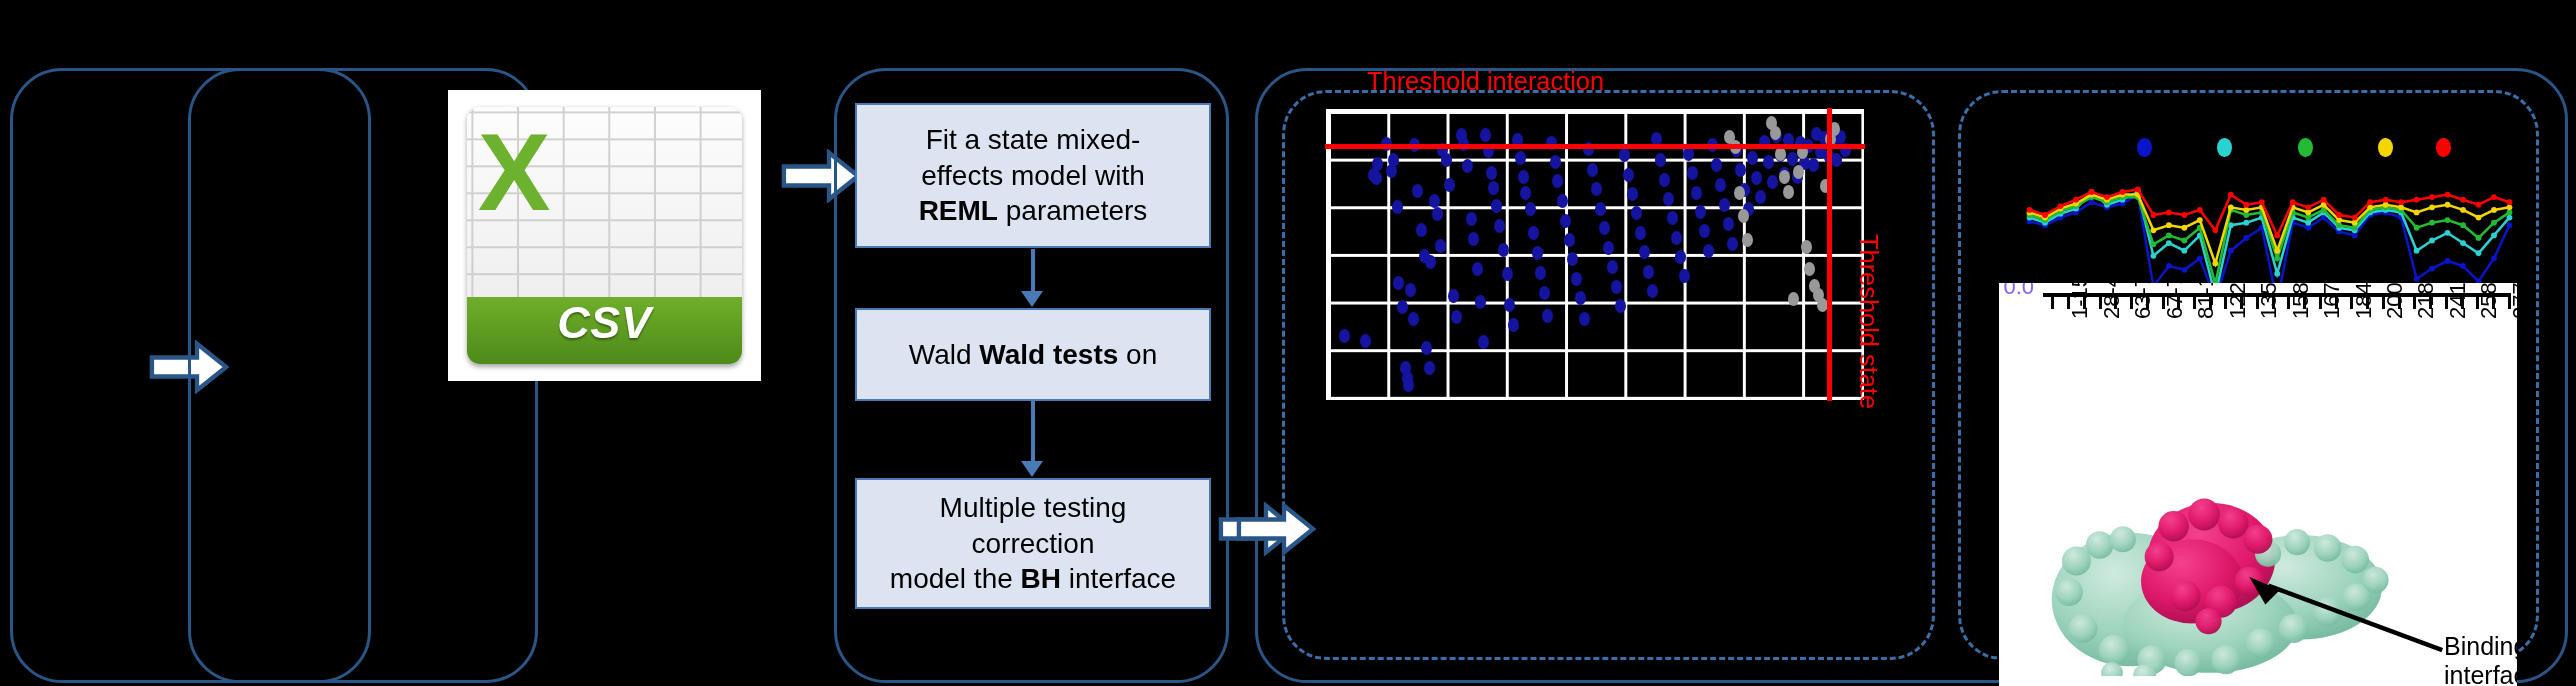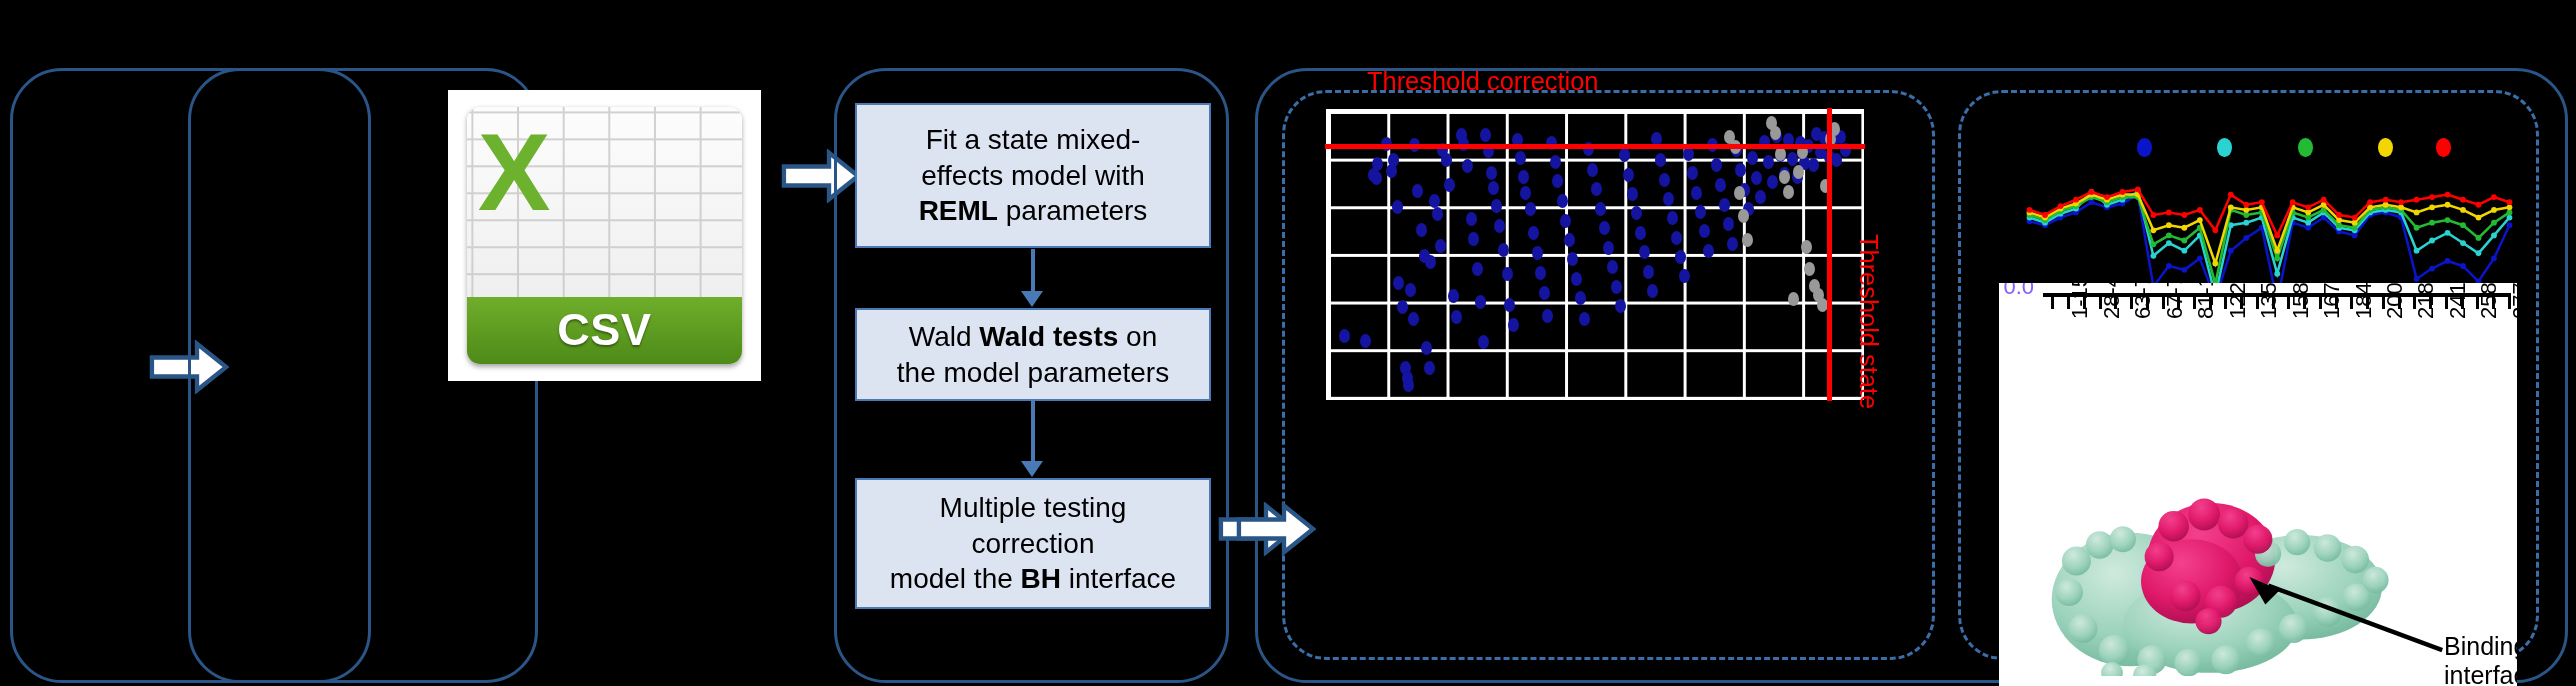--- a/index.html
+++ b/index.html
@@ -28,21 +28,21 @@
   .csv-icon{width:88%;height:88%;position:relative;border-radius:13px;overflow:hidden;
             background:linear-gradient(#fdfdfd,#eaeaea);box-shadow:0 2.2px 5.1px rgba(0,0,0,.35);}
   .csv-grid{position:absolute;left:0;top:0;right:0;bottom:26%;
             background-image:linear-gradient(#c9c9c9 1.5px,transparent 1.5px),
                              linear-gradient(90deg,#c9c9c9 1.5px,transparent 1.5px);
             background-size:16.6% 14.2%;background-position:4.4px 4.4px;opacity:.85;}
   .csv-x{position:absolute;left:4%;top:4%;width:40%;height:58%;color:#6cb22e;
          font-size:109px;font-weight:bold;line-height:1;font-family:"Liberation Sans",sans-serif;}
   .csv-band{position:absolute;left:0;right:0;bottom:0;height:26%;
             background:linear-gradient(#6fae2b,#4e8a18);
-            display:flex;align-items:center;justify-content:center;}
+            display:flex;justify-content:center;font-style:italic;}
   .csv-band span{color:#fff;font-size:45px;font-weight:bold;letter-spacing:0.7px;
                  text-shadow:0 1.5px 2.2px rgba(0,0,0,.4);}
 
   
   .scatter{position:absolute;background:#000;}
   .sc-plot{position:absolute;left:0;top:0;right:0;bottom:0;
            border:2.2px solid #ffffff;box-sizing:border-box;}
   .sc-grid{position:absolute;left:0;top:0;right:0;bottom:0;
            background-image:linear-gradient(#fff 2.9px,transparent 2.9px),
                             linear-gradient(90deg,#fff 2.9px,transparent 2.9px);
@@ -106,21 +106,20 @@
     <span>effects model with</span><br>
     <b>REML</b><span> parameters</span>
   </div>
 </div>
 <div class="vconn" style="left:1031px;top:249px;height:44px;"></div>
 <div class="vconn-head" style="left:1021px;top:291px;"></div>
 
 <div class="pbox" style="left:855px;top:308px;width:356px;height:93px;">
   <div>
     <span>Wald </span><b>Wald tests</b><span> on</span><br>
-    <span>the model parameters</span>
   </div>
 </div>
 <div class="vconn" style="left:1031px;top:401px;height:61px;"></div>
 <div class="vconn-head" style="left:1021px;top:461px;"></div>
 
 <div class="pbox" style="left:855px;top:478px;width:356px;height:131px;">
   <div>
     <span>Multiple testing</span><br>
     <span>correction</span><br>
     <span>model the </span><b>BH</b><span> interface</span>
@@ -130,21 +129,21 @@
 <div class="arrow" style="left:1218px;top:502px;">
   <svg viewBox="0 0 110 74">
       <polygon points="4,24 66,24 66,5 106,37 66,69 66,50 4,50" fill="#ffffff" stroke="#2a5587" stroke-width="6" stroke-linejoin="miter"></polygon>
     </svg>
 </div>
 
 <div class="panel" style="left:1255px;top:68px;width:1313px;height:615px;"></div>
 
 <div class="panel-dashed" style="left:1282px;top:90px;width:653px;height:570px;"></div>
 
-<div class="sc-lab-h" style="left:1367px;top:67px;">Threshold correction</div>
+<div class="sc-lab-h" style="left:1367px;top:67px;">Threshold interaction</div>
 
 <div class="scatter" style="left:1326px;top:109px;width:538px;height:291px;">
   <div class="sc-plot">
     <div class="sc-grid"></div>
     <div class="sc-grid2"></div>
     <div id="scatter-points" style="position:absolute;left:0;top:0;right:0;bottom:0;">
         <div class="sc-dot" style="left: 2%; top: 76%; background: rgb(20, 20, 160);"></div>
         <div class="sc-dot" style="left: 6%; top: 77.8%; background: rgb(20, 20, 160);"></div>
         <div class="sc-dot" style="left: 7.5%; top: 20%; background: rgb(20, 20, 160);"></div>
         <div class="sc-dot" style="left: 8%; top: 21%; background: rgb(20, 20, 160);"></div>

